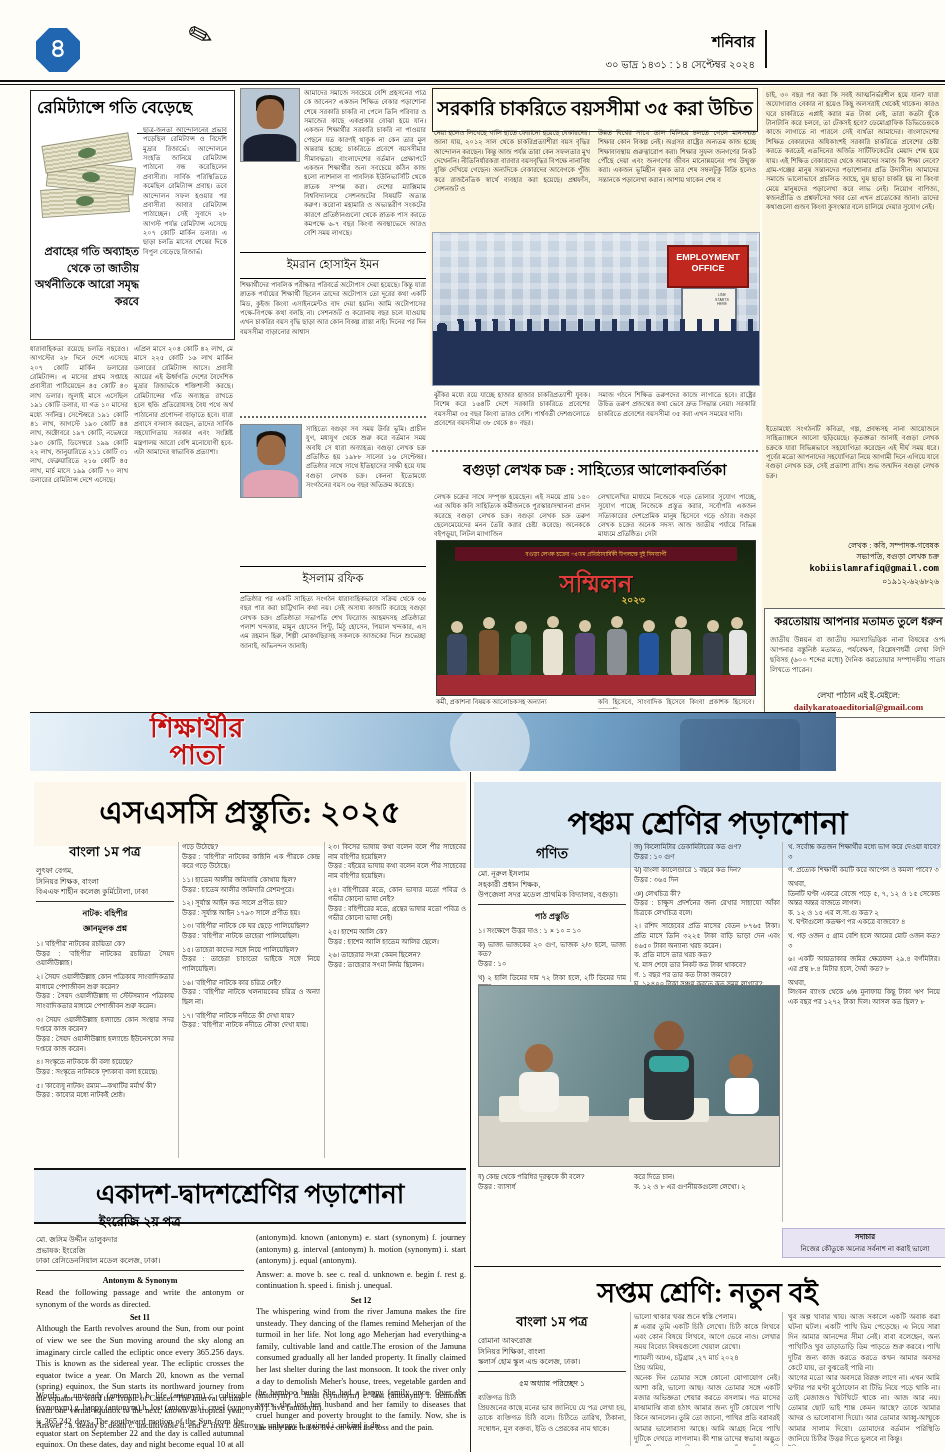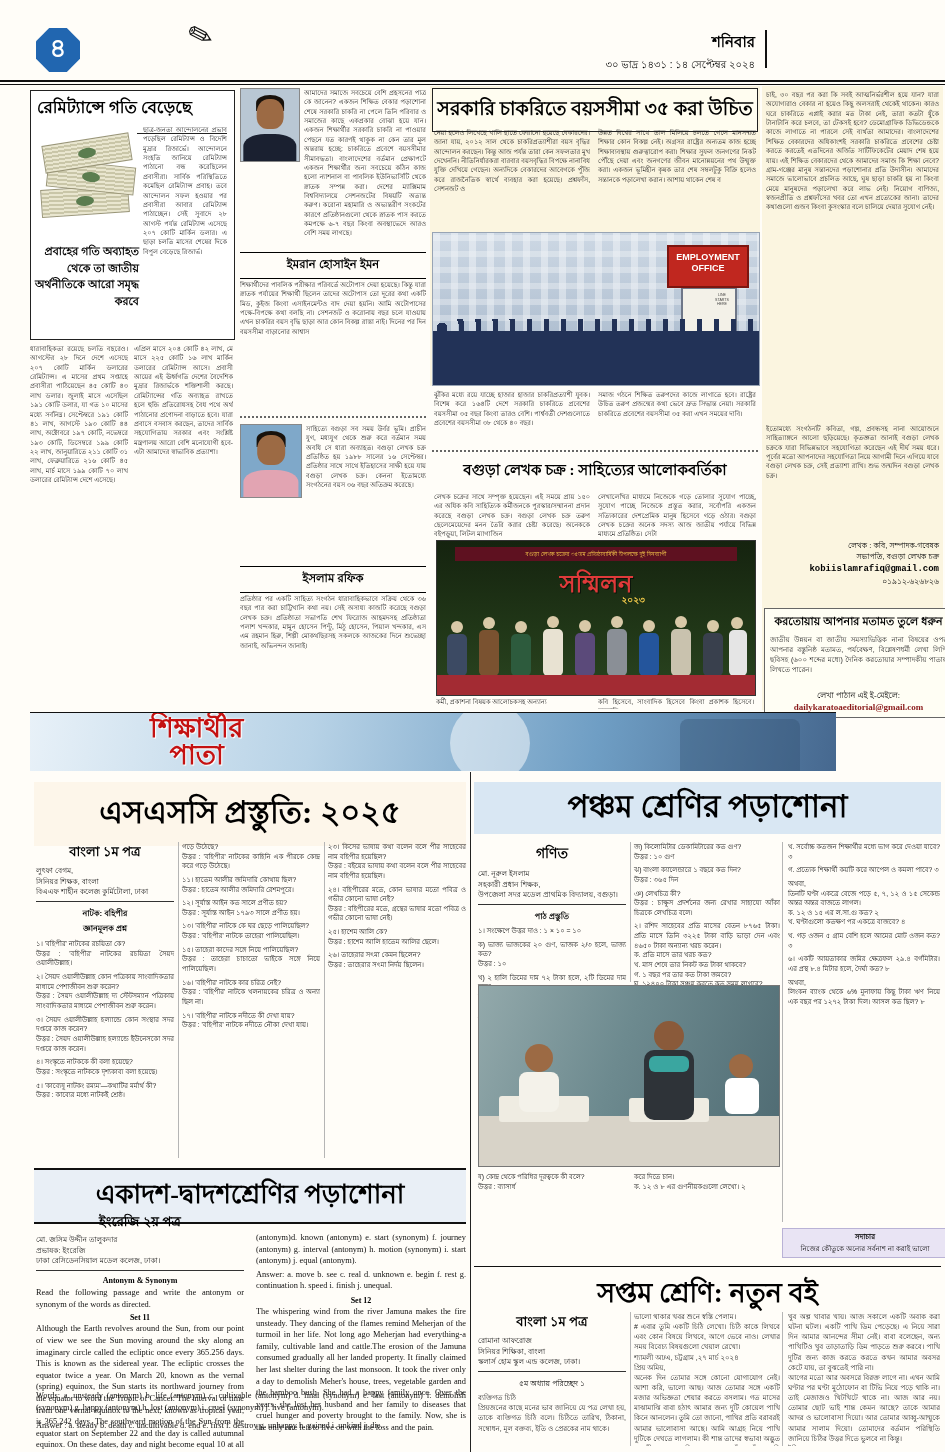--- a/index.html
+++ b/index.html
@@ -9,21 +9,21 @@
   .bt{font-size:6.6px;line-height:1.42;text-align:justify;color:#1c1c1c;
       white-space:pre-line;overflow:hidden;}
   .bt2{font-size:7px;line-height:1.45;}
   .qa{font-size:6.8px;line-height:1.42;text-align:justify;color:#161616;
       white-space:pre-line;margin:0 0 4px 0;}
   .eng{font-family:"Liberation Serif",serif;font-size:8.4px;line-height:1.38;
        text-align:justify;color:#111;white-space:pre-line;}
   .head-serif{font-family:"Liberation Serif",serif;font-weight:bold;color:#000;}
   .vline{position:absolute;width:1px;background:#b5b5b5;}
   .dotted{border-top:2px dotted #666;}
-  .byline{font-size:11.5px;font-weight:bold;text-align:center;color:#000;
+  .byline{font-size:11.5px;font-weight:normal;text-align:center;color:#000;
           border-top:1.2px solid #000;border-bottom:1.2px solid #000;padding:3px 0;}
   .subj{font-size:13px;font-weight:bold;text-align:center;color:#000;}
   .auth{font-size:7.4px;line-height:1.45;color:#111;text-align:left;
         border-bottom:1px solid #333;padding-bottom:3px;white-space:pre-line;}
   .centerb{font-size:8px;font-weight:bold;text-align:center;color:#000;}
   
   .badge{left:36px;top:28px;width:44px;height:44px;background:#2166b0;
          clip-path:polygon(30% 0,70% 0,100% 30%,100% 70%,70% 100%,30% 100%,0 70%,0 30%);
          display:flex;align-items:center;justify-content:center;color:#fff;
          font-size:26px;font-weight:bold;}
@@ -304,21 +304,21 @@
   </div>
   <div class="abs" style="left:256px;top:1212px;width:210px;margin-top:20px;">
     <div class="eng">(antonym)d. known (antonym) e. start (synonym) f. journey (antonym) g. interval (antonym) h. motion (synonym) i. start (antonym) j. equal (antonym).</div>
     <div class="eng" style="margin-top:2px;">Answer: a. move b. see c. real d. unknown e. begin f. rest g. continuation h. speed i. finish j. unequal.</div>
     <div class="centerb" style="font-family:'Liberation Serif',serif;margin:4px 0 1px;">Set 12</div>
     <div class="eng">The whispering wind from the river Jamuna makes the fire unsteady. They dancing of the flames remind Meherjan of the turmoil in her life. Not long ago Meherjan had everything-a family, cultivable land and cattle.The erosion of the Jamuna consumed gradually all her landed property. It finally claimed her last shelter during the last monsoon. It took the river only a day to demolish Meher's house, trees, vegetable garden and the bamboo bush. She had a happy family once. Over the years, she lost her husband and her family to diseases that cruel hunger and poverty brought to the family. Now, she is the only one left to live on with the loss and the pain.</div>
   </div>
   <div class="abs eng" style="left:36px;top:1390px;width:430px;">Words: a. unsteady (antonym) b. life (antonym) c. cultivable (antonym) d. final (synonym) e. last (antonym) f. demolish (synonym) g. happy (antonym) h. lost (antonym) i. cruel (synonym) j. live (antonym).</div>
   <div class="abs eng" style="left:36px;top:1420px;width:430px;">Answer : a. steady b. death c. uncultivable d. end e. first f. destroy g. unhappy h. gained i. unkind j. die.</div>
 
-  <div class="abs big-head" style="left:474px;top:782px;width:467px;font-size:31px;background:#d9e7f3;padding:0 0;">পঞ্চম শ্রেণির পড়াশোনা</div>
+  <div class="abs big-head" style="left:474px;top:782px;width:467px;font-size:31px;background:#d9e7f3;padding:17px 0;">পঞ্চম শ্রেণির পড়াশোনা</div>
   <div class="abs" style="left:478px;top:842px;width:148px;">
     <div class="subj" style="font-size:14px;">গণিত</div>
     <div class="auth" style="margin-top:3px;">মো. নূরুল ইসলাম
 সহকারী প্রধান শিক্ষক,
 উপজেলা সদর মডেল প্রাথমিক বিদ্যালয়, বগুড়া।</div>
     <div class="centerb" style="margin:5px 0 3px;">পাঠ প্রস্তুতি</div>
     <p class="qa">১।  সংক্ষেপে উত্তর দাও :  ১ × ১০ = ১০</p>
     <p class="qa">ক) ভাজ্য ভাজকের ২০ গুণ, ভাজক ২/৩ হলে, ভাজ্য কত?
 উত্তর : ১০</p>
     <p class="qa">খ) ২ হালি ডিমের দাম ৭২ টাকা হলে, ২টি ডিমের দাম কত?

